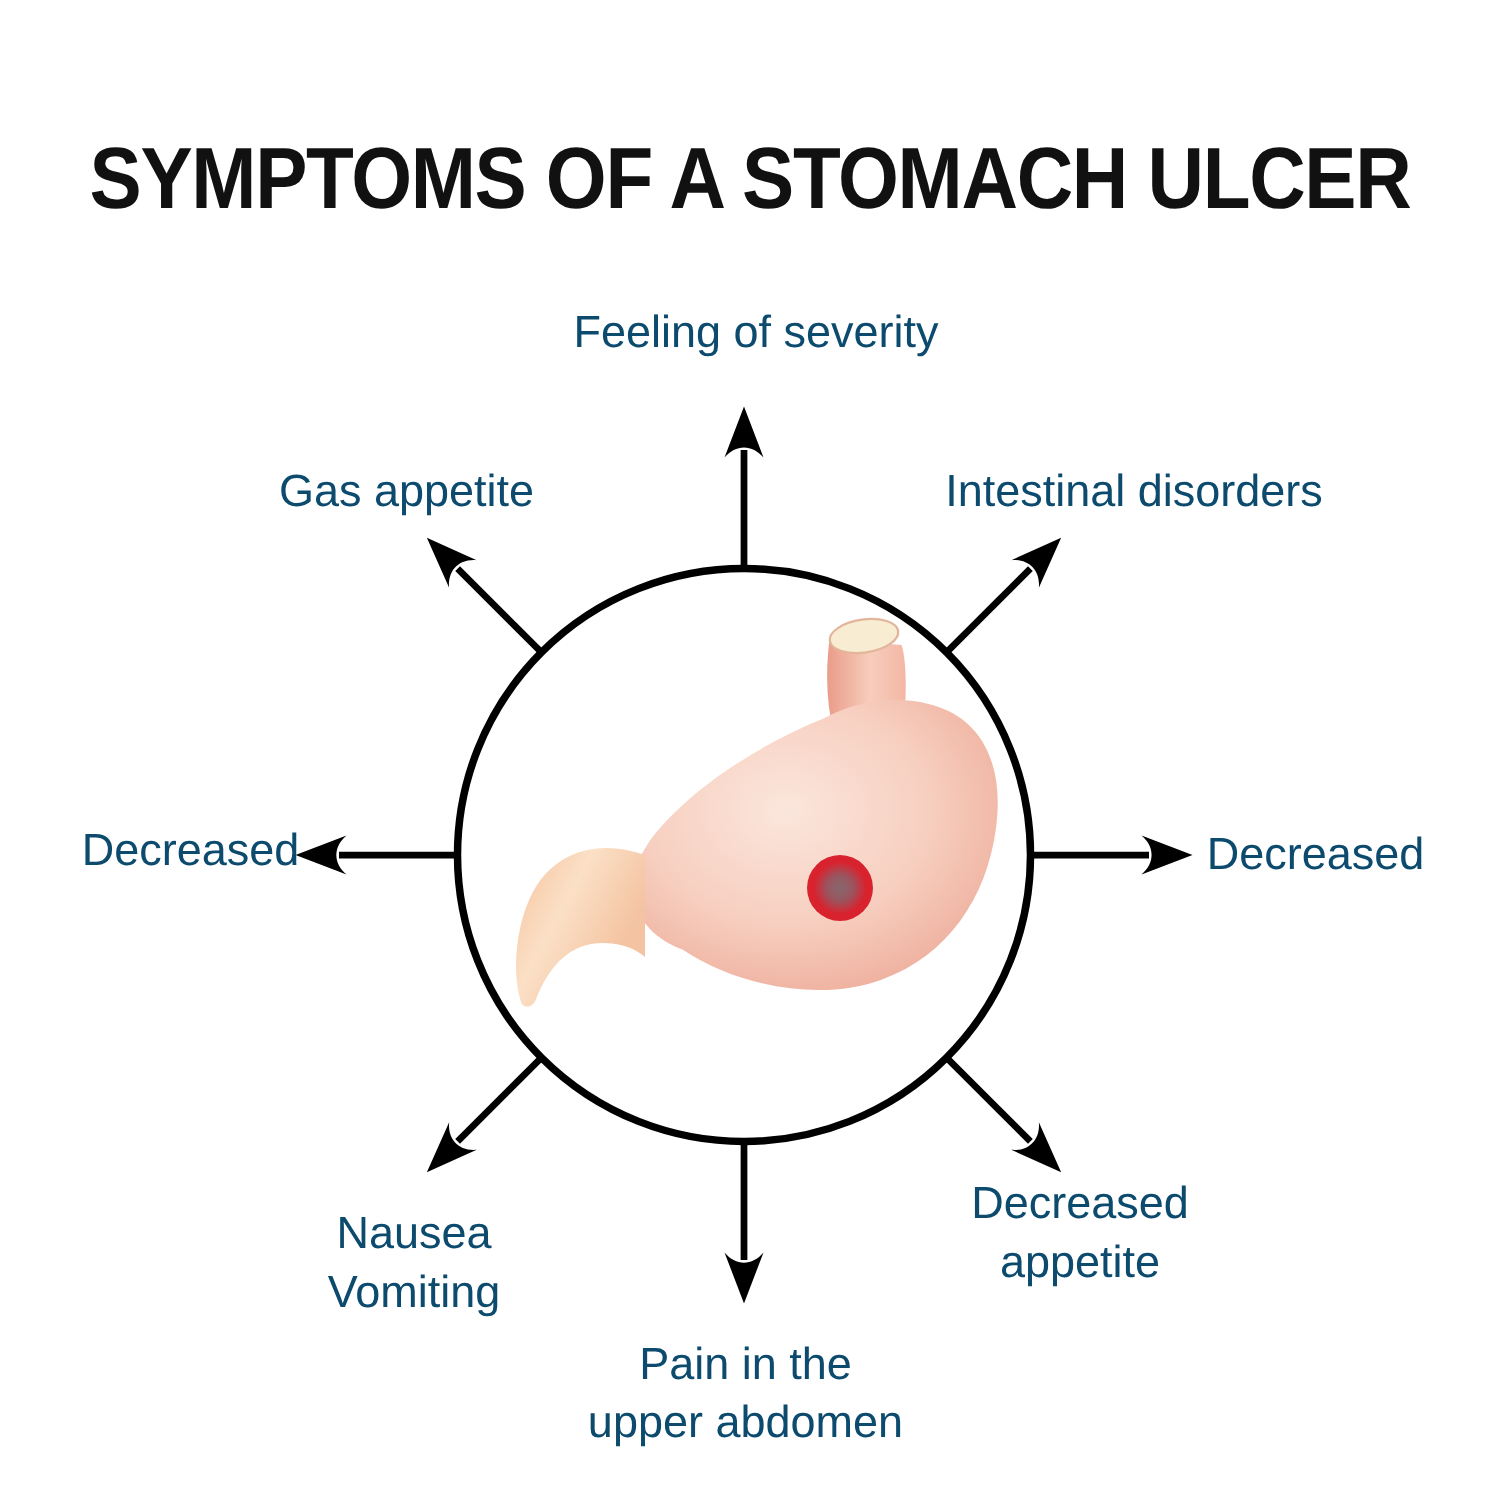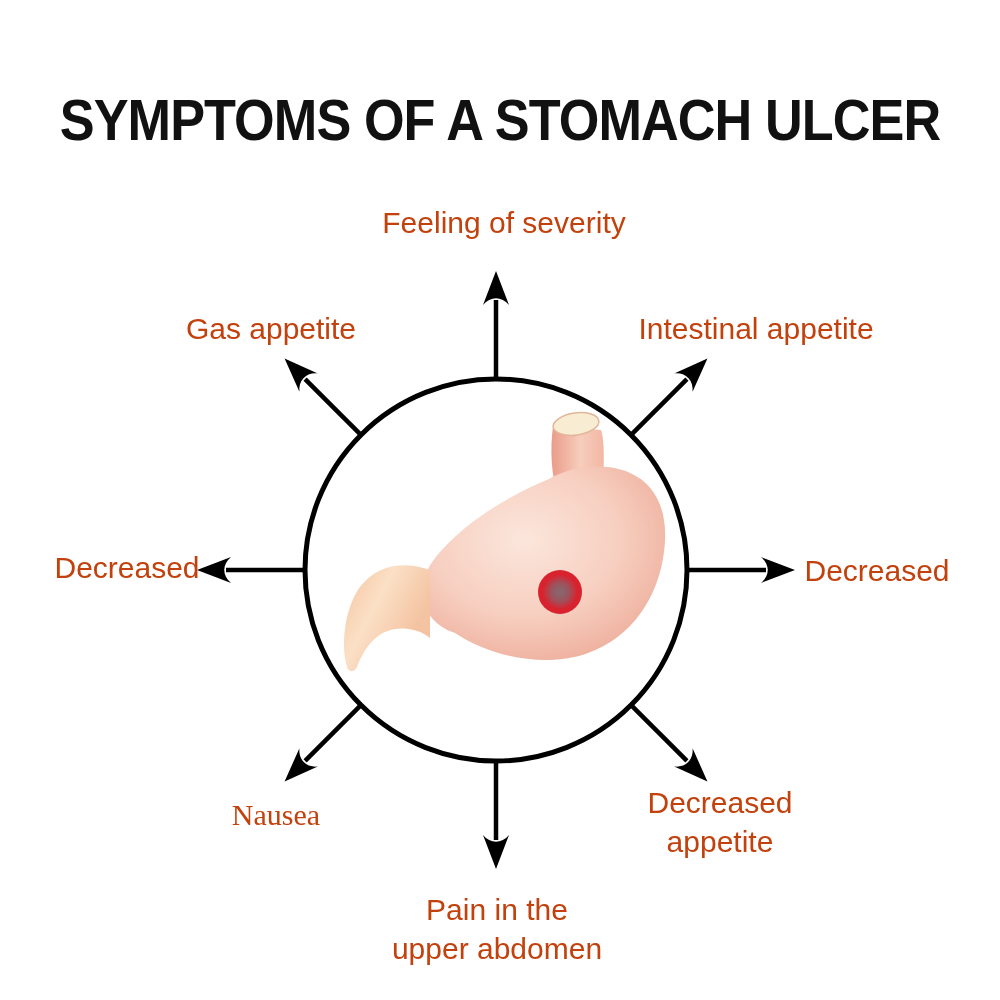--- a/index.html
+++ b/index.html
@@ -33,29 +33,29 @@
     position: absolute;
     left: 0;
     top: 0;
   }
   .label {
     position: absolute;
     transform: translate(-50%, -50%);
     text-align: center;
     font-size: 30px;
     line-height: 39px;
-    color: #c2410c;
+    color: #0c4a6e;
     white-space: nowrap;
   }
   .label-top          { left: 504px; top: 222px; }
   .label-top-right    { left: 756px; top: 328px; }
   .label-right        { left: 877px; top: 570px; }
   .label-bottom-right { left: 720px; top: 822px; }
   .label-bottom       { left: 497px; top: 929px; }
-  .label-bottom-left  { left: 276px; top: 814px; font-family: Liberation Serif, serif; }
+  .label-bottom-left  { left: 276px; top: 842px; }
   .label-left         { left: 127px; top: 567px; }
   .label-top-left     { left: 271px; top: 328px; }
 </style>
 </head>
 <body>
 
 <div class="stage">
 
   <h1 class="page-title">SYMPTOMS OF A STOMACH ULCER</h1>
 
@@ -143,39 +143,40 @@
 
       <circle cx="560" cy="592" r="22" fill="url(#ulcerGrad)"></circle>
     </g>
   </svg>
 
   <div class="label label-top">
     <div>Feeling of severity</div>
   </div>
 
   <div class="label label-top-right">
-    <div>Intestinal appetite</div>
+    <div>Intestinal disorders</div>
   </div>
 
   <div class="label label-right">
     <div>Decreased</div>
   </div>
 
   <div class="label label-bottom-right">
     <div>Decreased</div>
     <div>appetite</div>
   </div>
 
   <div class="label label-bottom">
     <div>Pain in the</div>
     <div>upper abdomen</div>
   </div>
 
   <div class="label label-bottom-left">
     <div>Nausea</div>
+    <div>Vomiting</div>
   </div>
 
   <div class="label label-left">
     <div>Decreased</div>
   </div>
 
   <div class="label label-top-left">
     <div>Gas appetite</div>
   </div>
 

